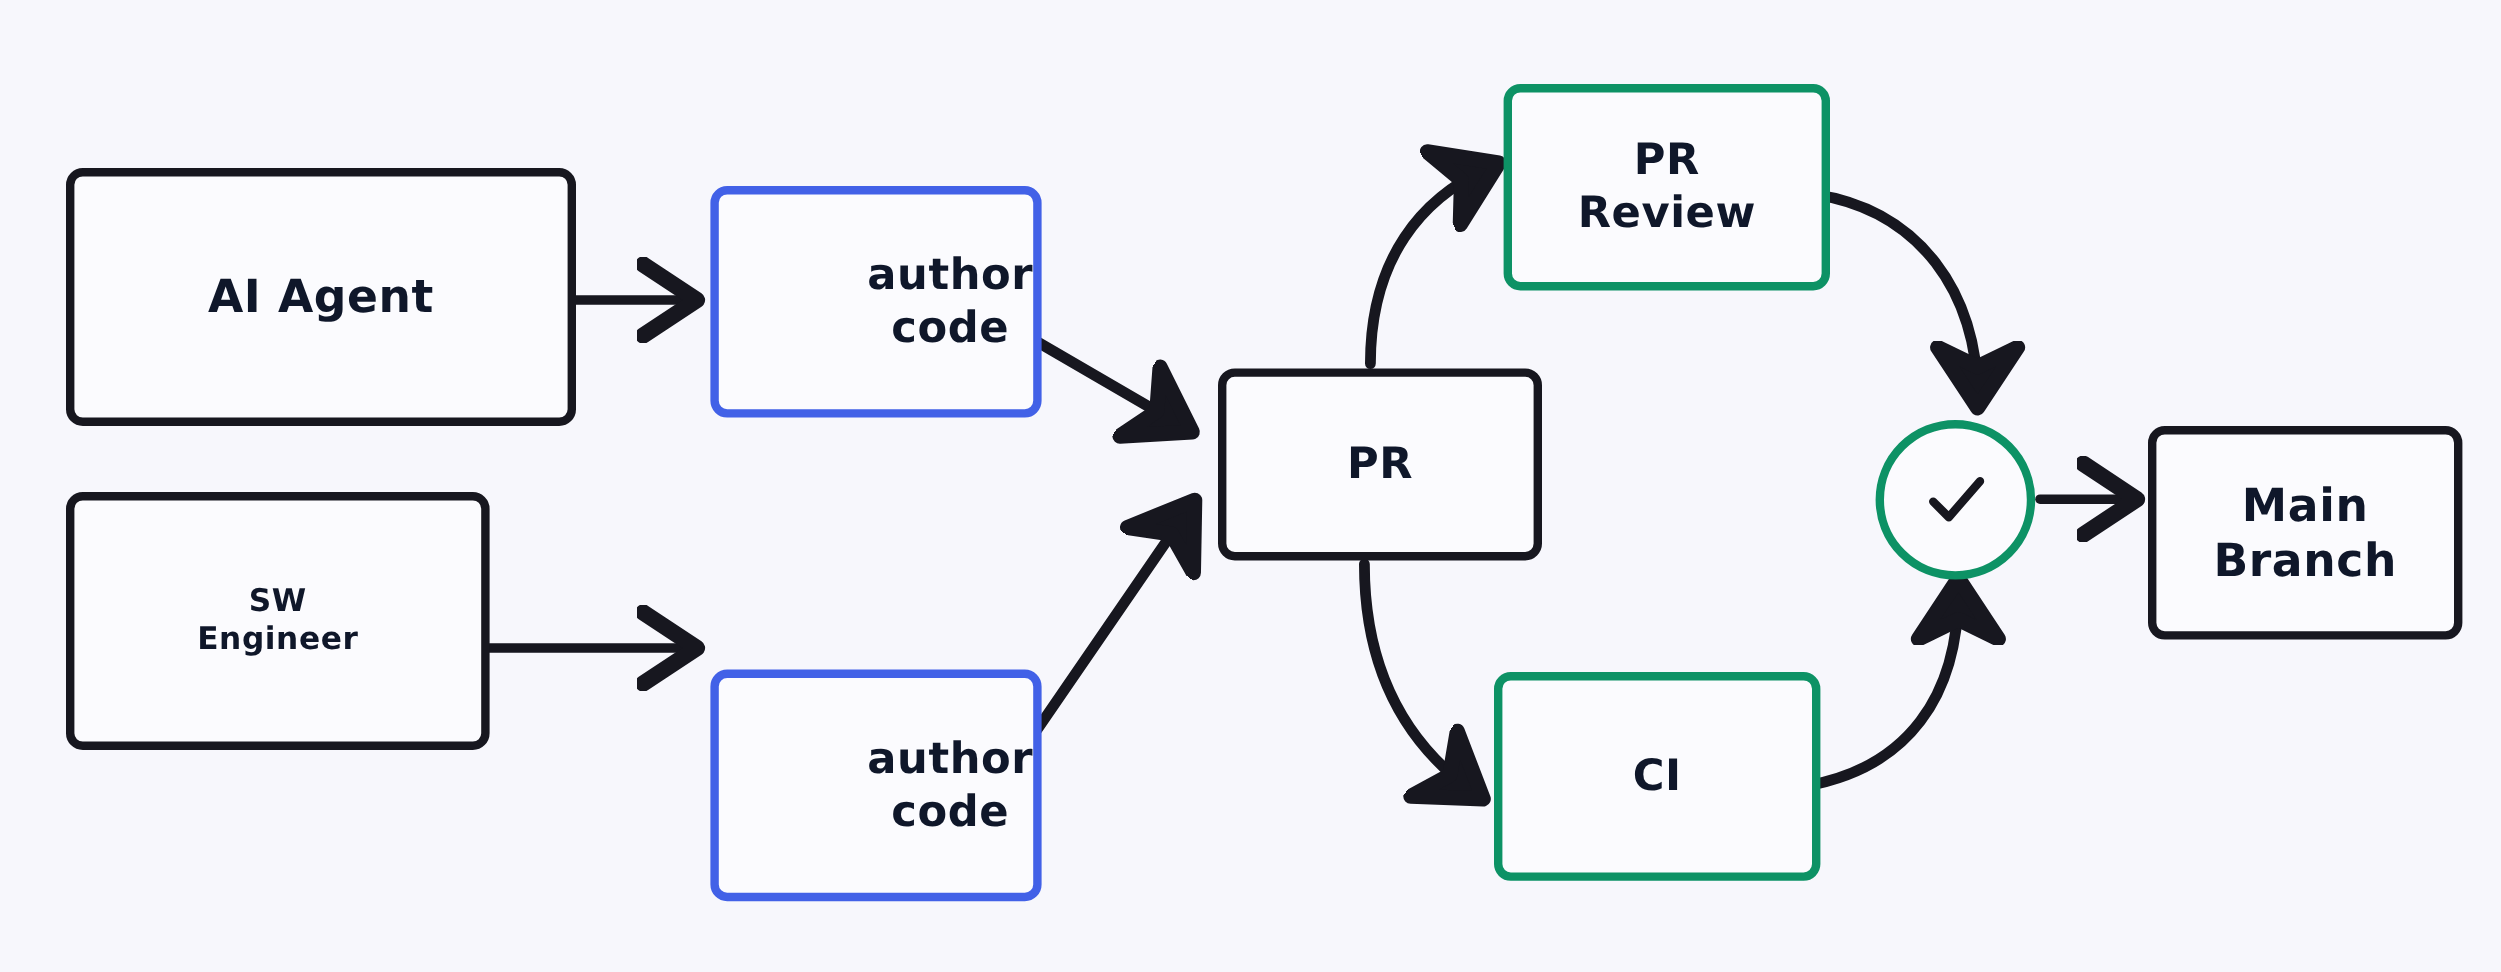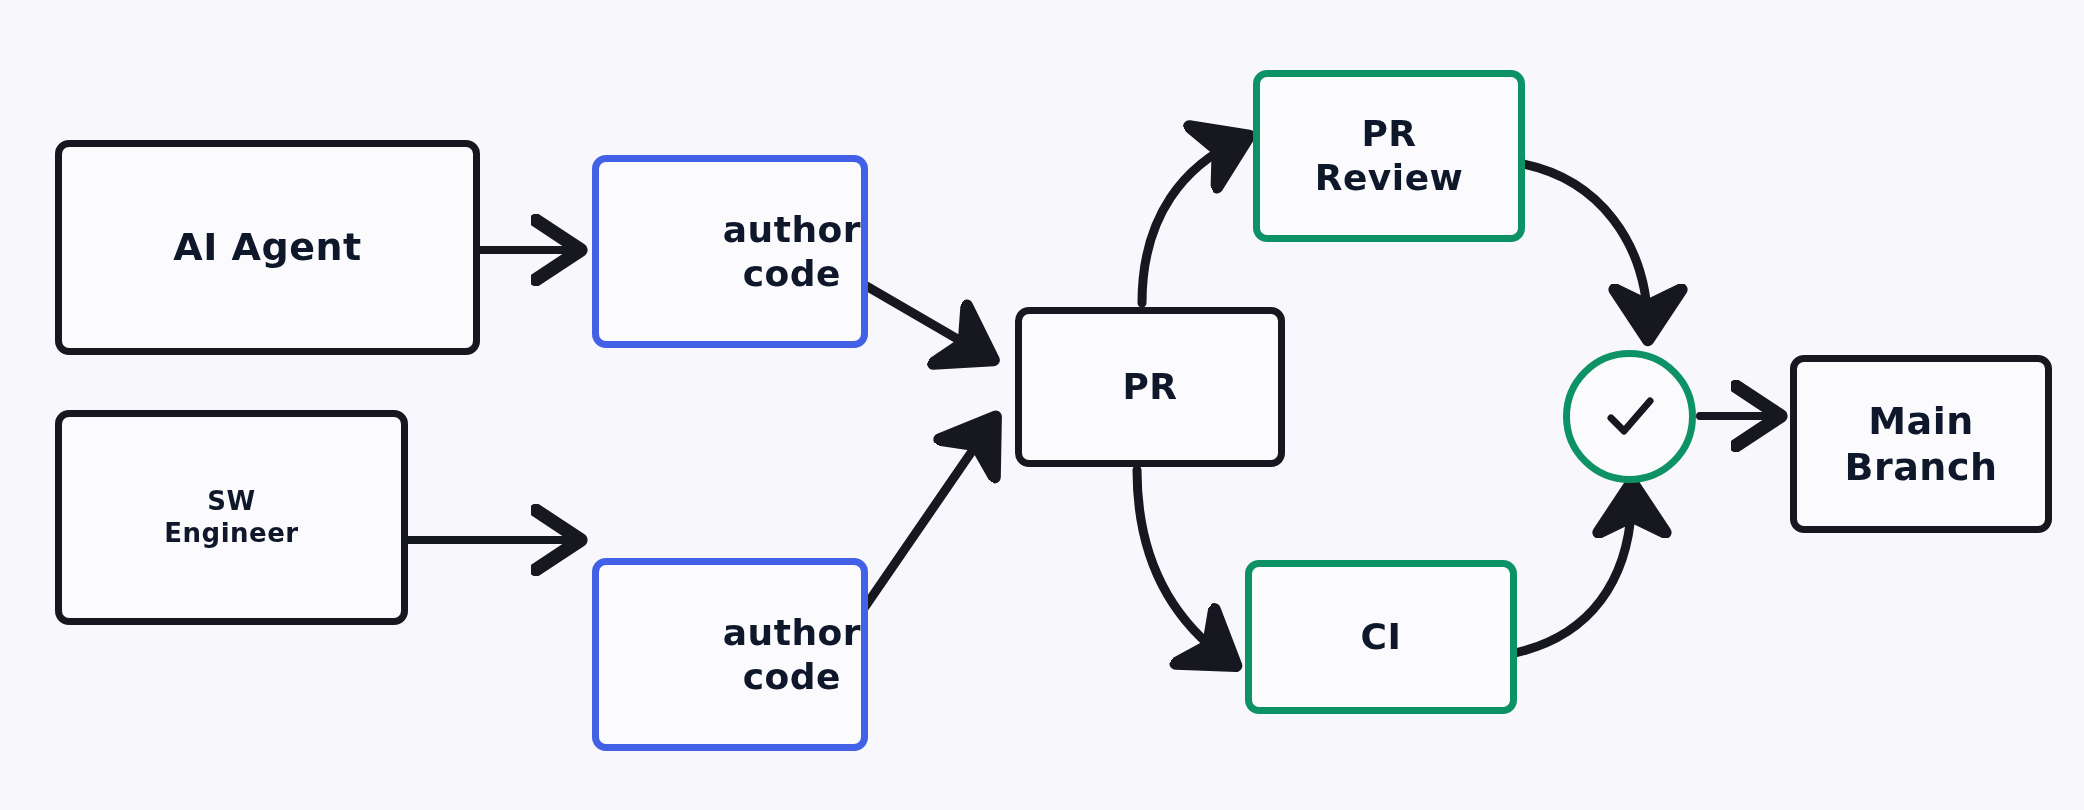--- a/index.html
+++ b/index.html
@@ -147,21 +147,21 @@
 
   <div class="node dark" style="left:1015px; top:307px; width:270px; height:160px; font-size:36px;">
     <span class="label">PR</span>
   </div>
 
   <div class="node green" style="left:1253px; top:70px; width:272px; height:172px; font-size:36px;">
     <span class="label">PR
 Review</span>
   </div>
 
-  <div class="node green" style="left:1245px; top:560px; width:272px; height:154px; font-size:36px;">
+  <div class="node green" style="left:1245px; top:560px; width:272px; height:174px; font-size:36px;">
     <span class="label">CI</span>
   </div>
 
   <div class="node dark" style="left:1790px; top:307px; width:262px; height:178px; font-size:38px;margin-top:48px;">
     <span class="label">Main
 Branch</span>
   </div>
 
   <div class="check-node" style="left:1563px; top:350px; width:133px; height:133px;">
     <svg width="70" height="70" viewBox="0 0 70 70">

